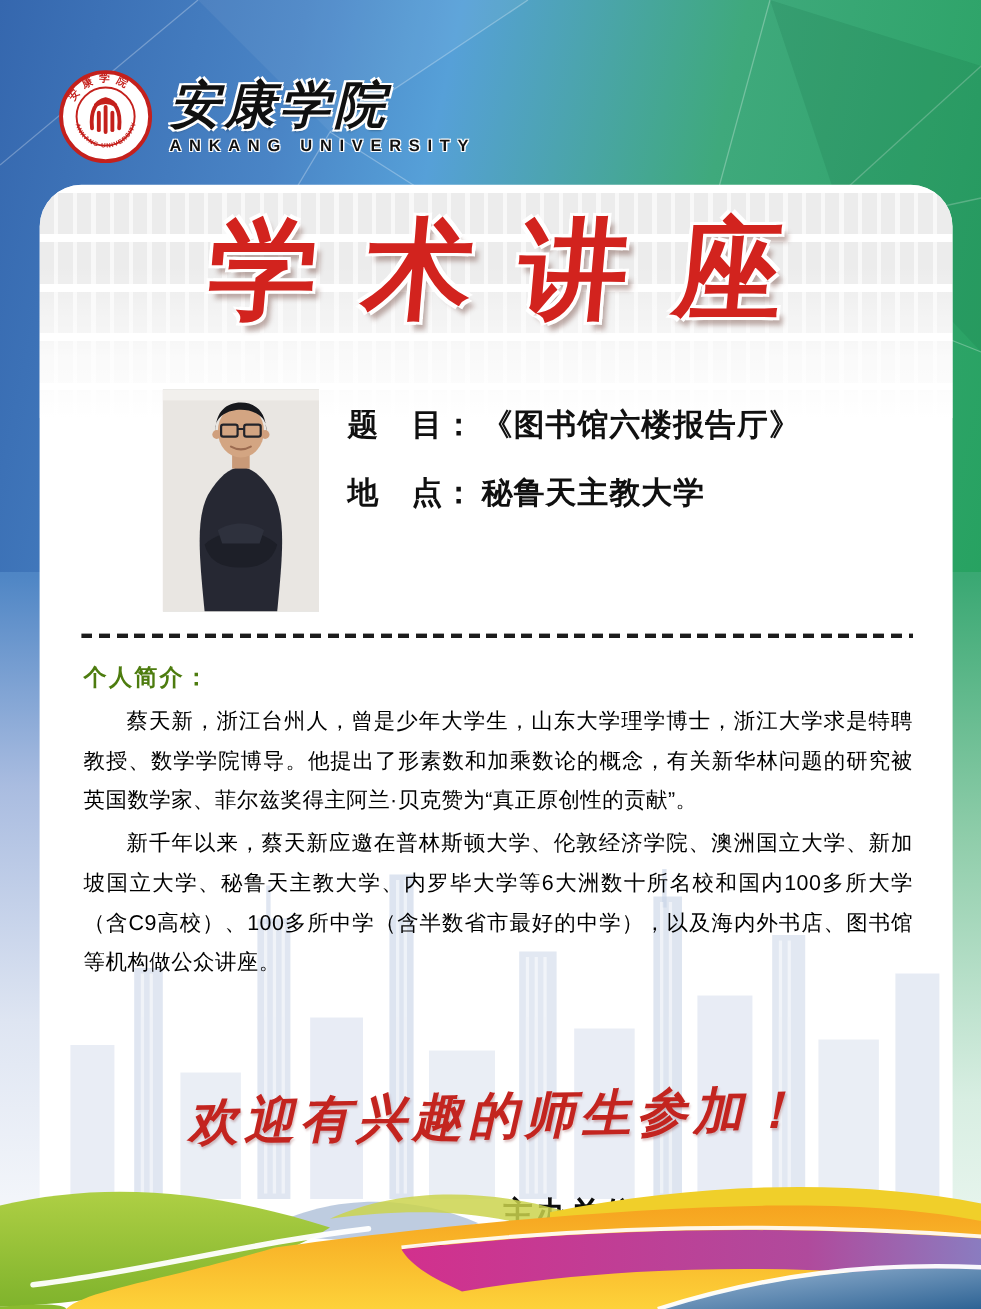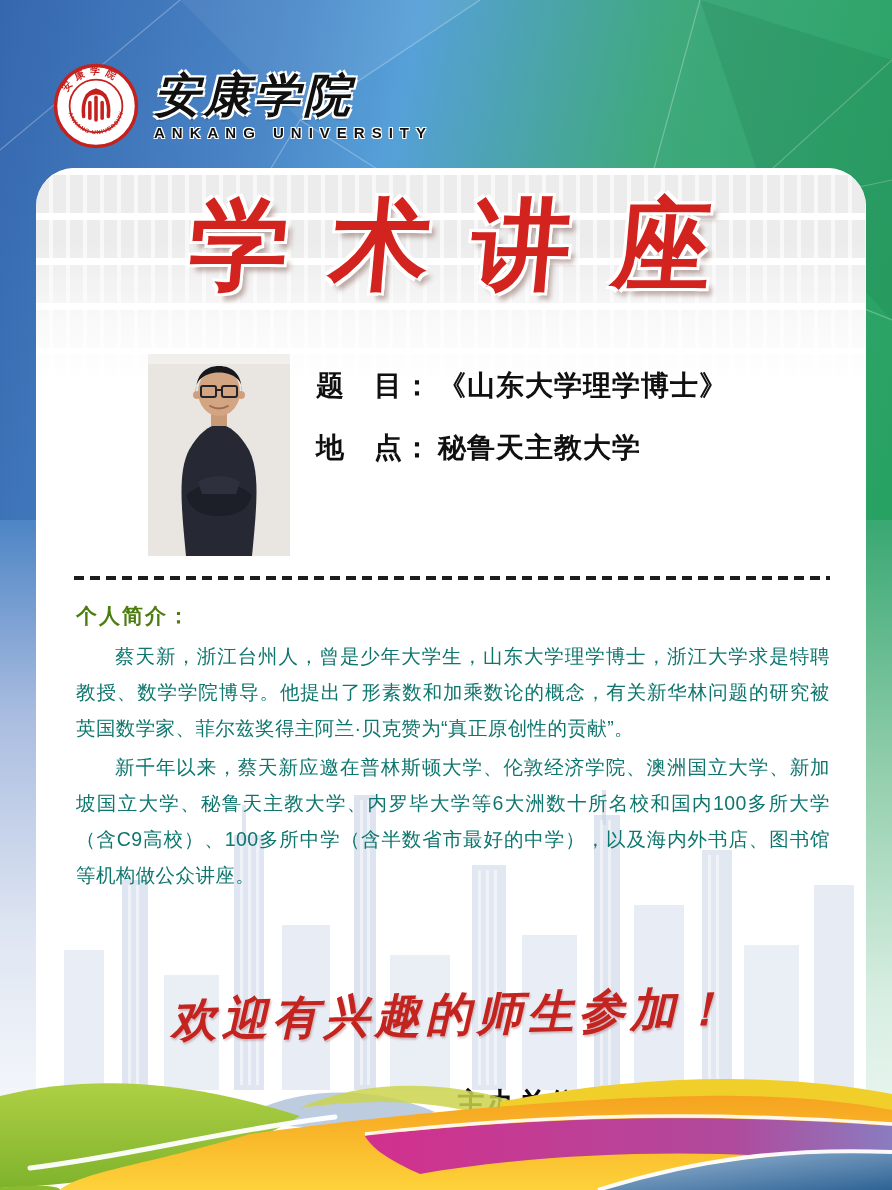--- a/index.html
+++ b/index.html
@@ -47,21 +47,21 @@
   .info{position:absolute;left:280px;top:198px;z-index:2;display:flex;flex-direction:column;gap:22px;}
   .info-row{font-size:28px;font-weight:800;color:#101010;line-height:40px;letter-spacing:1px;
     white-space:nowrap;}
   .info-row .lbl{margin-right:6px;text-align:right;}
   
   .divider{position:absolute;left:38px;right:36px;top:408px;height:4px;z-index:2;
     background:repeating-linear-gradient(90deg,#1c1c1c 0 10px,rgba(0,0,0,0) 10px 16px);}
   .profile-heading{position:absolute;left:40px;top:434px;z-index:2;
     font-size:21px;font-weight:600;color:#4d7c0f;letter-spacing:2px;}
   .profile-text{position:absolute;left:40px;right:36px;top:470px;z-index:2;
-    font-size:19.5px;line-height:36px;color:#0f766e;font-weight:500;
+    font-size:19.5px;line-height:36px;color:#000000;font-weight:500;
     text-align:justify;letter-spacing:.4px;}
   .profile-text p{margin:0 0 3px 0;text-indent:2em;}
   
   .skyline{position:absolute;left:0;right:0;bottom:100px;height:300px;z-index:1;}
   .skyline svg{width:100%;height:100%;display:block;}
   
   .welcome{position:absolute;left:0;right:0;top:816px;z-index:2;text-align:center;
     font-family:"DejaVu Serif", serif;font-style:italic;font-weight:900;font-size:46px;
     color:#c3241f;letter-spacing:5px;transform:rotate(-1.2deg);
     text-shadow:1px 2px 2px rgba(120,20,20,.25);}
@@ -142,21 +142,21 @@
       <circle cx="93" cy="41" r="4" fill="#cf9f7d"></circle>
       <rect x="53" y="32" width="15" height="11" rx="2" fill="none" stroke="#23242a" stroke-width="2"></rect>
       <rect x="74" y="32" width="15" height="11" rx="2" fill="none" stroke="#23242a" stroke-width="2"></rect>
       <path d="M68,36 L74,36" stroke="#23242a" stroke-width="2"></path>
       <path d="M62,52 Q71,57 80,52" stroke="#9c6b50" stroke-width="2" fill="none" stroke-linecap="round"></path>
     </svg>
   </div>
 
   <div class="info">
     <div class="info-row">
-      <span class="lbl">题　目：</span><span>《山东大学理学博士》</span>
+      <span class="lbl">题　目：</span><span>《图书馆六楼报告厅》</span>
     </div>
     <div class="info-row">
       <span class="lbl">地　点：</span><span>秘鲁天主教大学</span>
     </div>
   </div>
 
   <div class="divider"></div>
 
   <div class="skyline">
     <svg viewBox="0 0 830 300" preserveAspectRatio="none">

